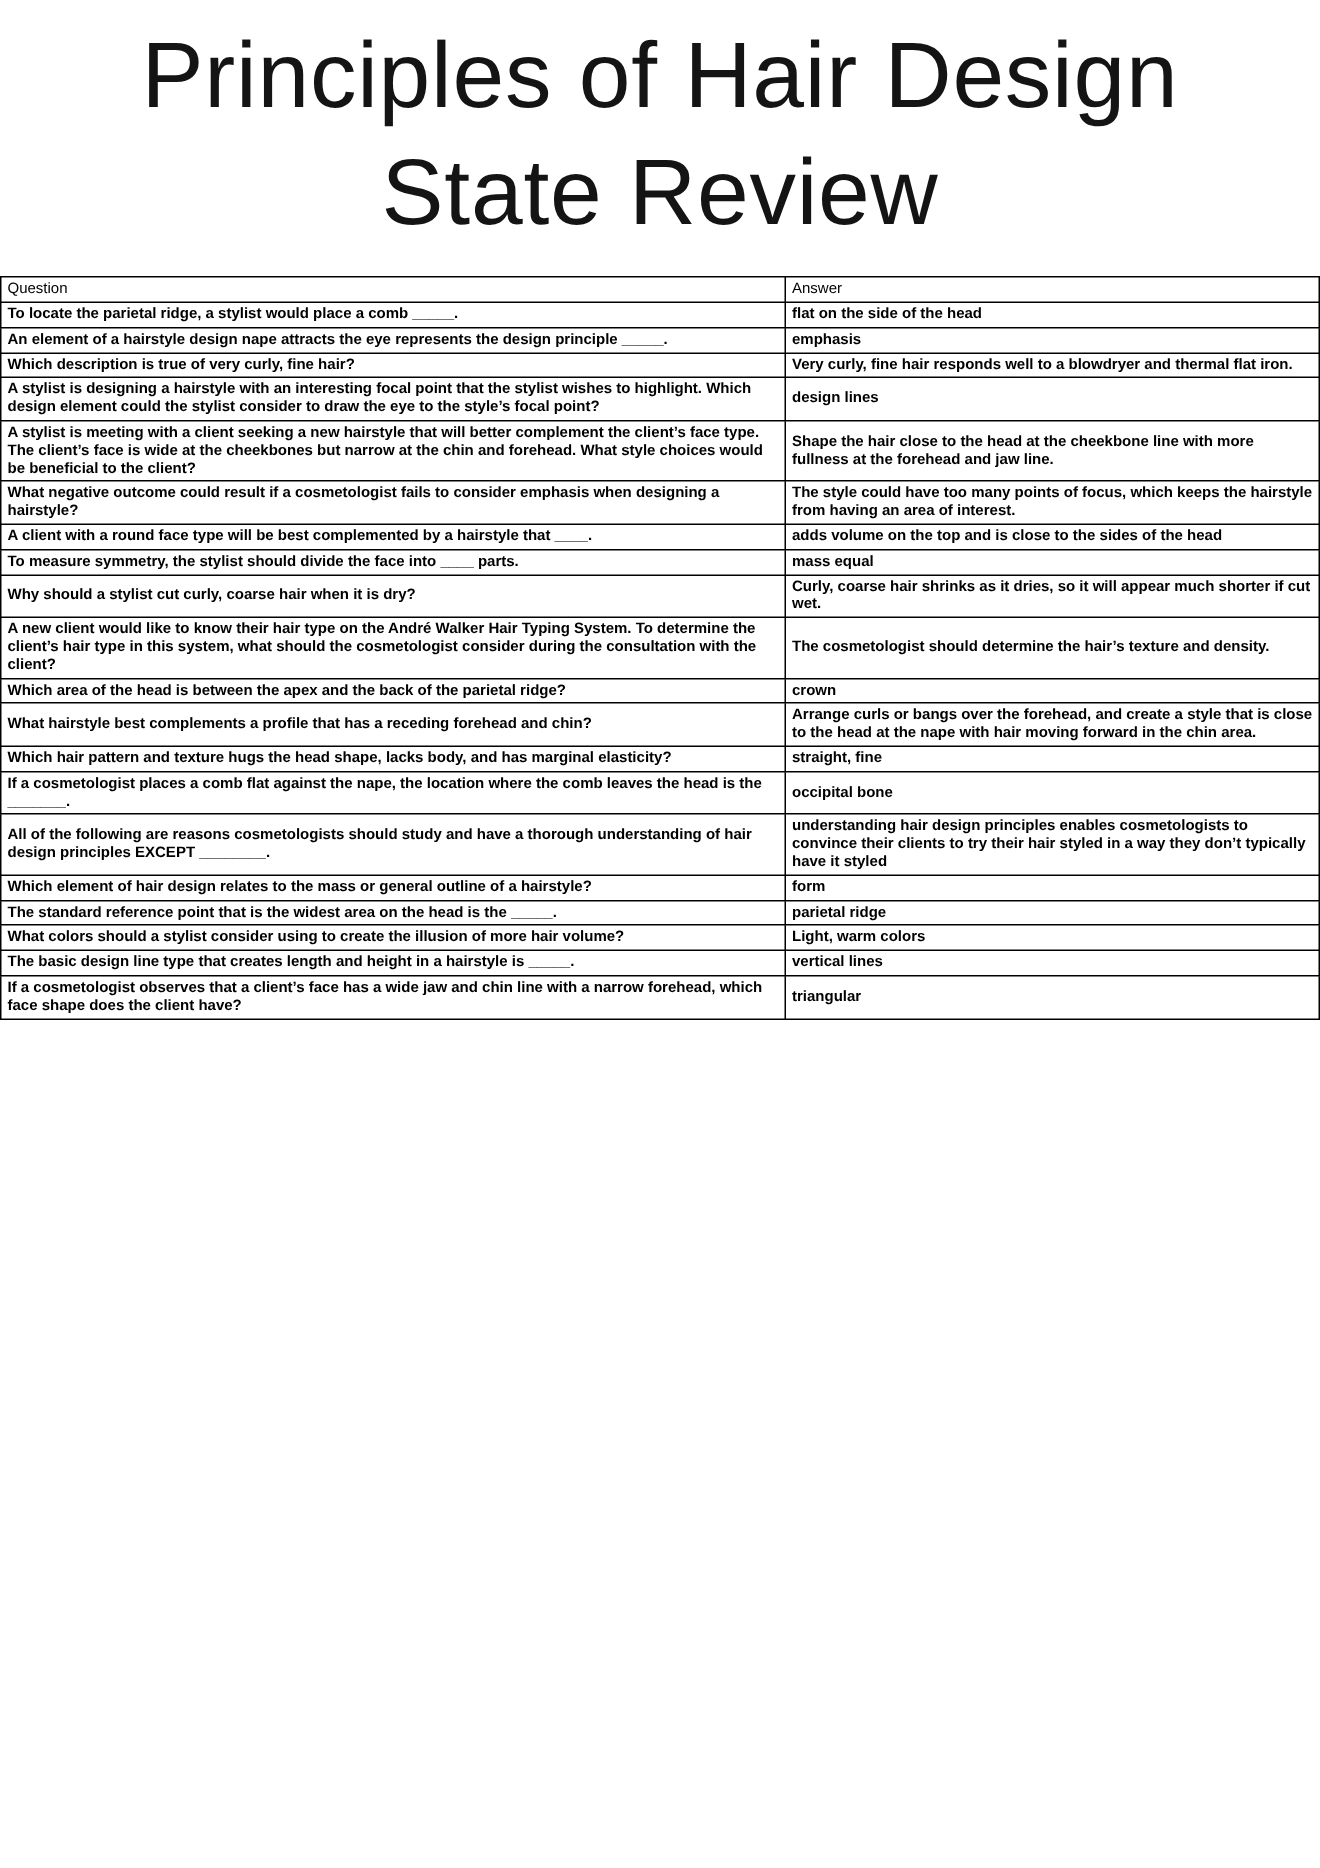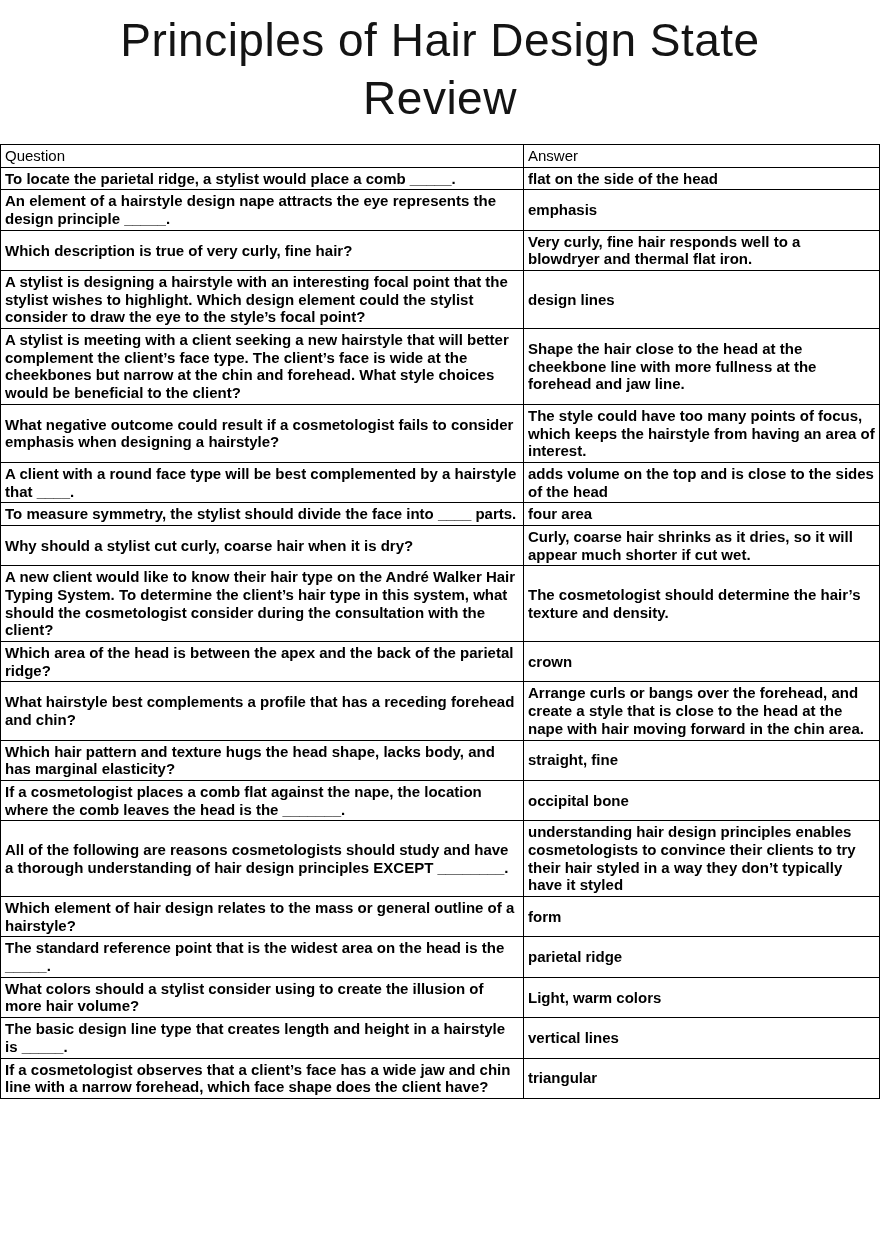--- a/index.html
+++ b/index.html
@@ -10,34 +10,34 @@
     color: #000000;
   }
   .page {
     width: 880px;
     min-height: 1245px;
     box-sizing: border-box;
     background: #ffffff;
   }
   .title {
     font-weight: 300;
-    font-size: 46px;
+    font-size: 62px;
     line-height: 1.26;
     text-align: center;
     color: #141414;
     margin: 0 auto;
     padding: 12px 0 16px 0;
     max-width: 790px;
     letter-spacing: 0.5px;
   }
   table.review {
     width: 100%;
     border-collapse: collapse;
     table-layout: fixed;
-    font-size: 15px;
+    font-size: 10px;
   }
   table.review col.q-col { width: 59.5%; }
   table.review col.a-col { width: 40.5%; }
   table.review th,
   table.review td {
     border: 1px solid #000000;
     padding: 2px 4px;
     text-align: left;
     vertical-align: middle;
     font-weight: 700;
@@ -89,21 +89,21 @@
         <tr>
           <td>What negative outcome could result if a cosmetologist fails to consider emphasis when designing a hairstyle?</td>
           <td>The style could have too many points of focus, which keeps the hairstyle from having an area of interest.</td>
         </tr>
         <tr>
           <td>A client with a round face type will be best complemented by a hairstyle that ____.</td>
           <td>adds volume on the top and is close to the sides of the head</td>
         </tr>
         <tr>
           <td>To measure symmetry, the stylist should divide the face into ____ parts.</td>
-          <td>four area</td>
+          <td>mass equal</td>
         </tr>
         <tr>
           <td>Why should a stylist cut curly, coarse hair when it is dry?</td>
           <td>Curly, coarse hair shrinks as it dries, so it will appear much shorter if cut wet.</td>
         </tr>
         <tr>
           <td>A new client would like to know their hair type on the André Walker Hair Typing System. To determine the client’s hair type in this system, what should the cosmetologist consider during the consultation with the client?</td>
           <td>The cosmetologist should determine the hair’s texture and density.</td>
         </tr>
         <tr>

